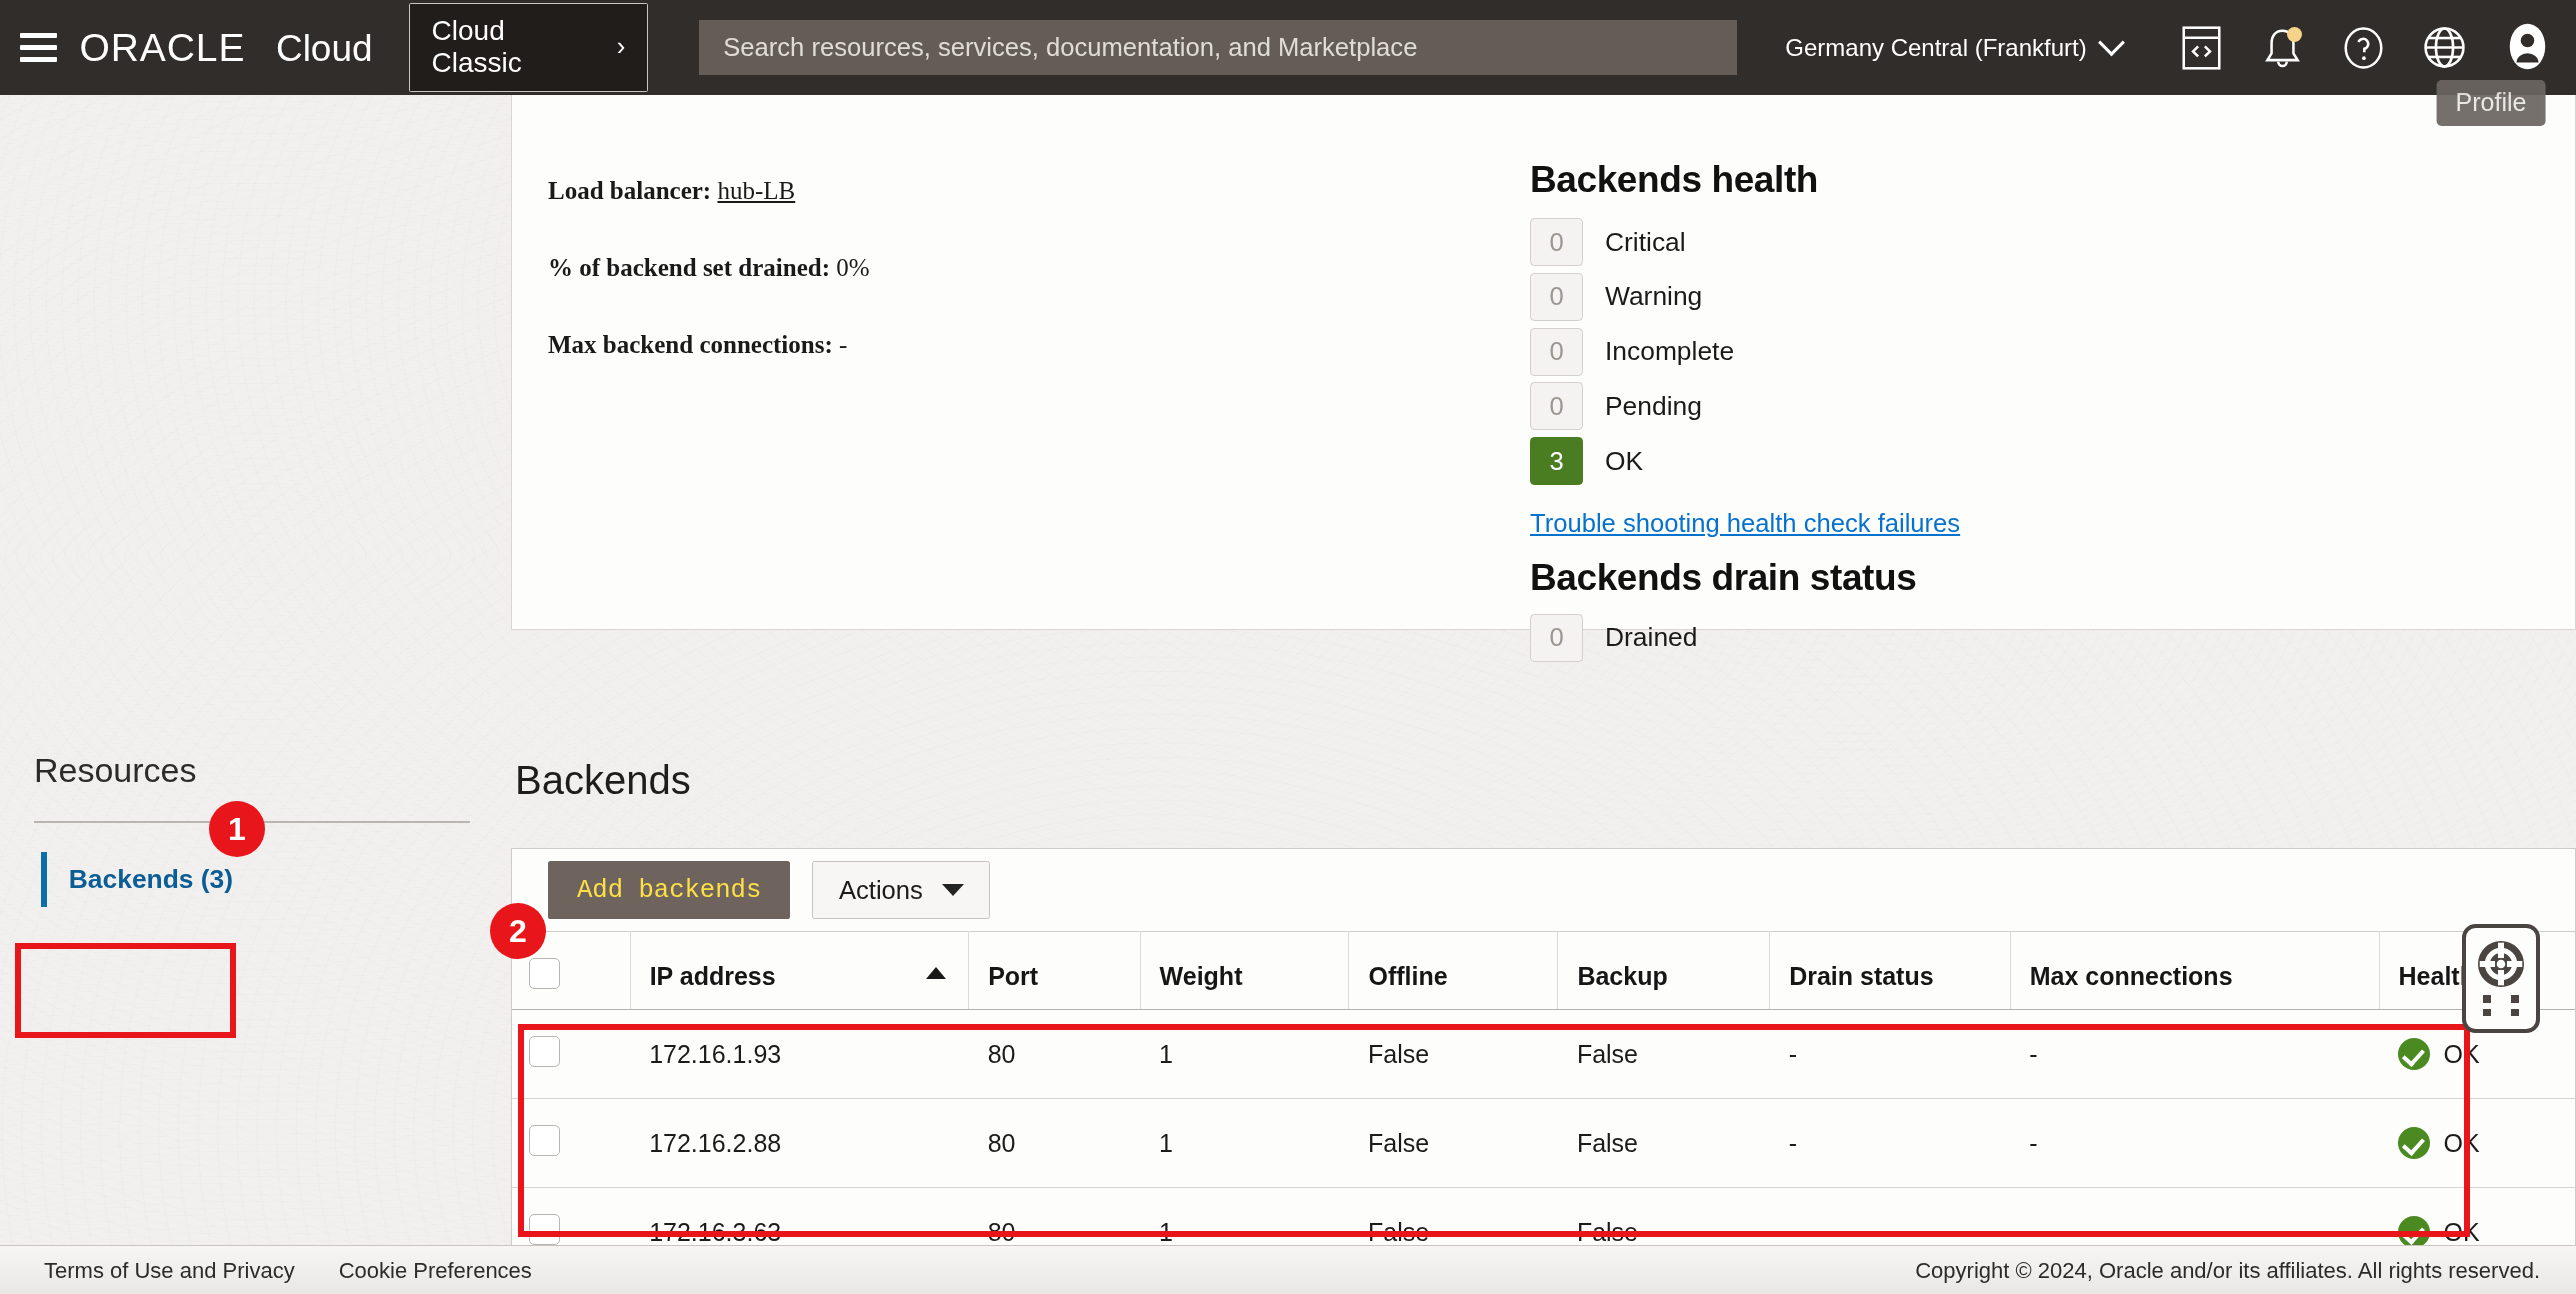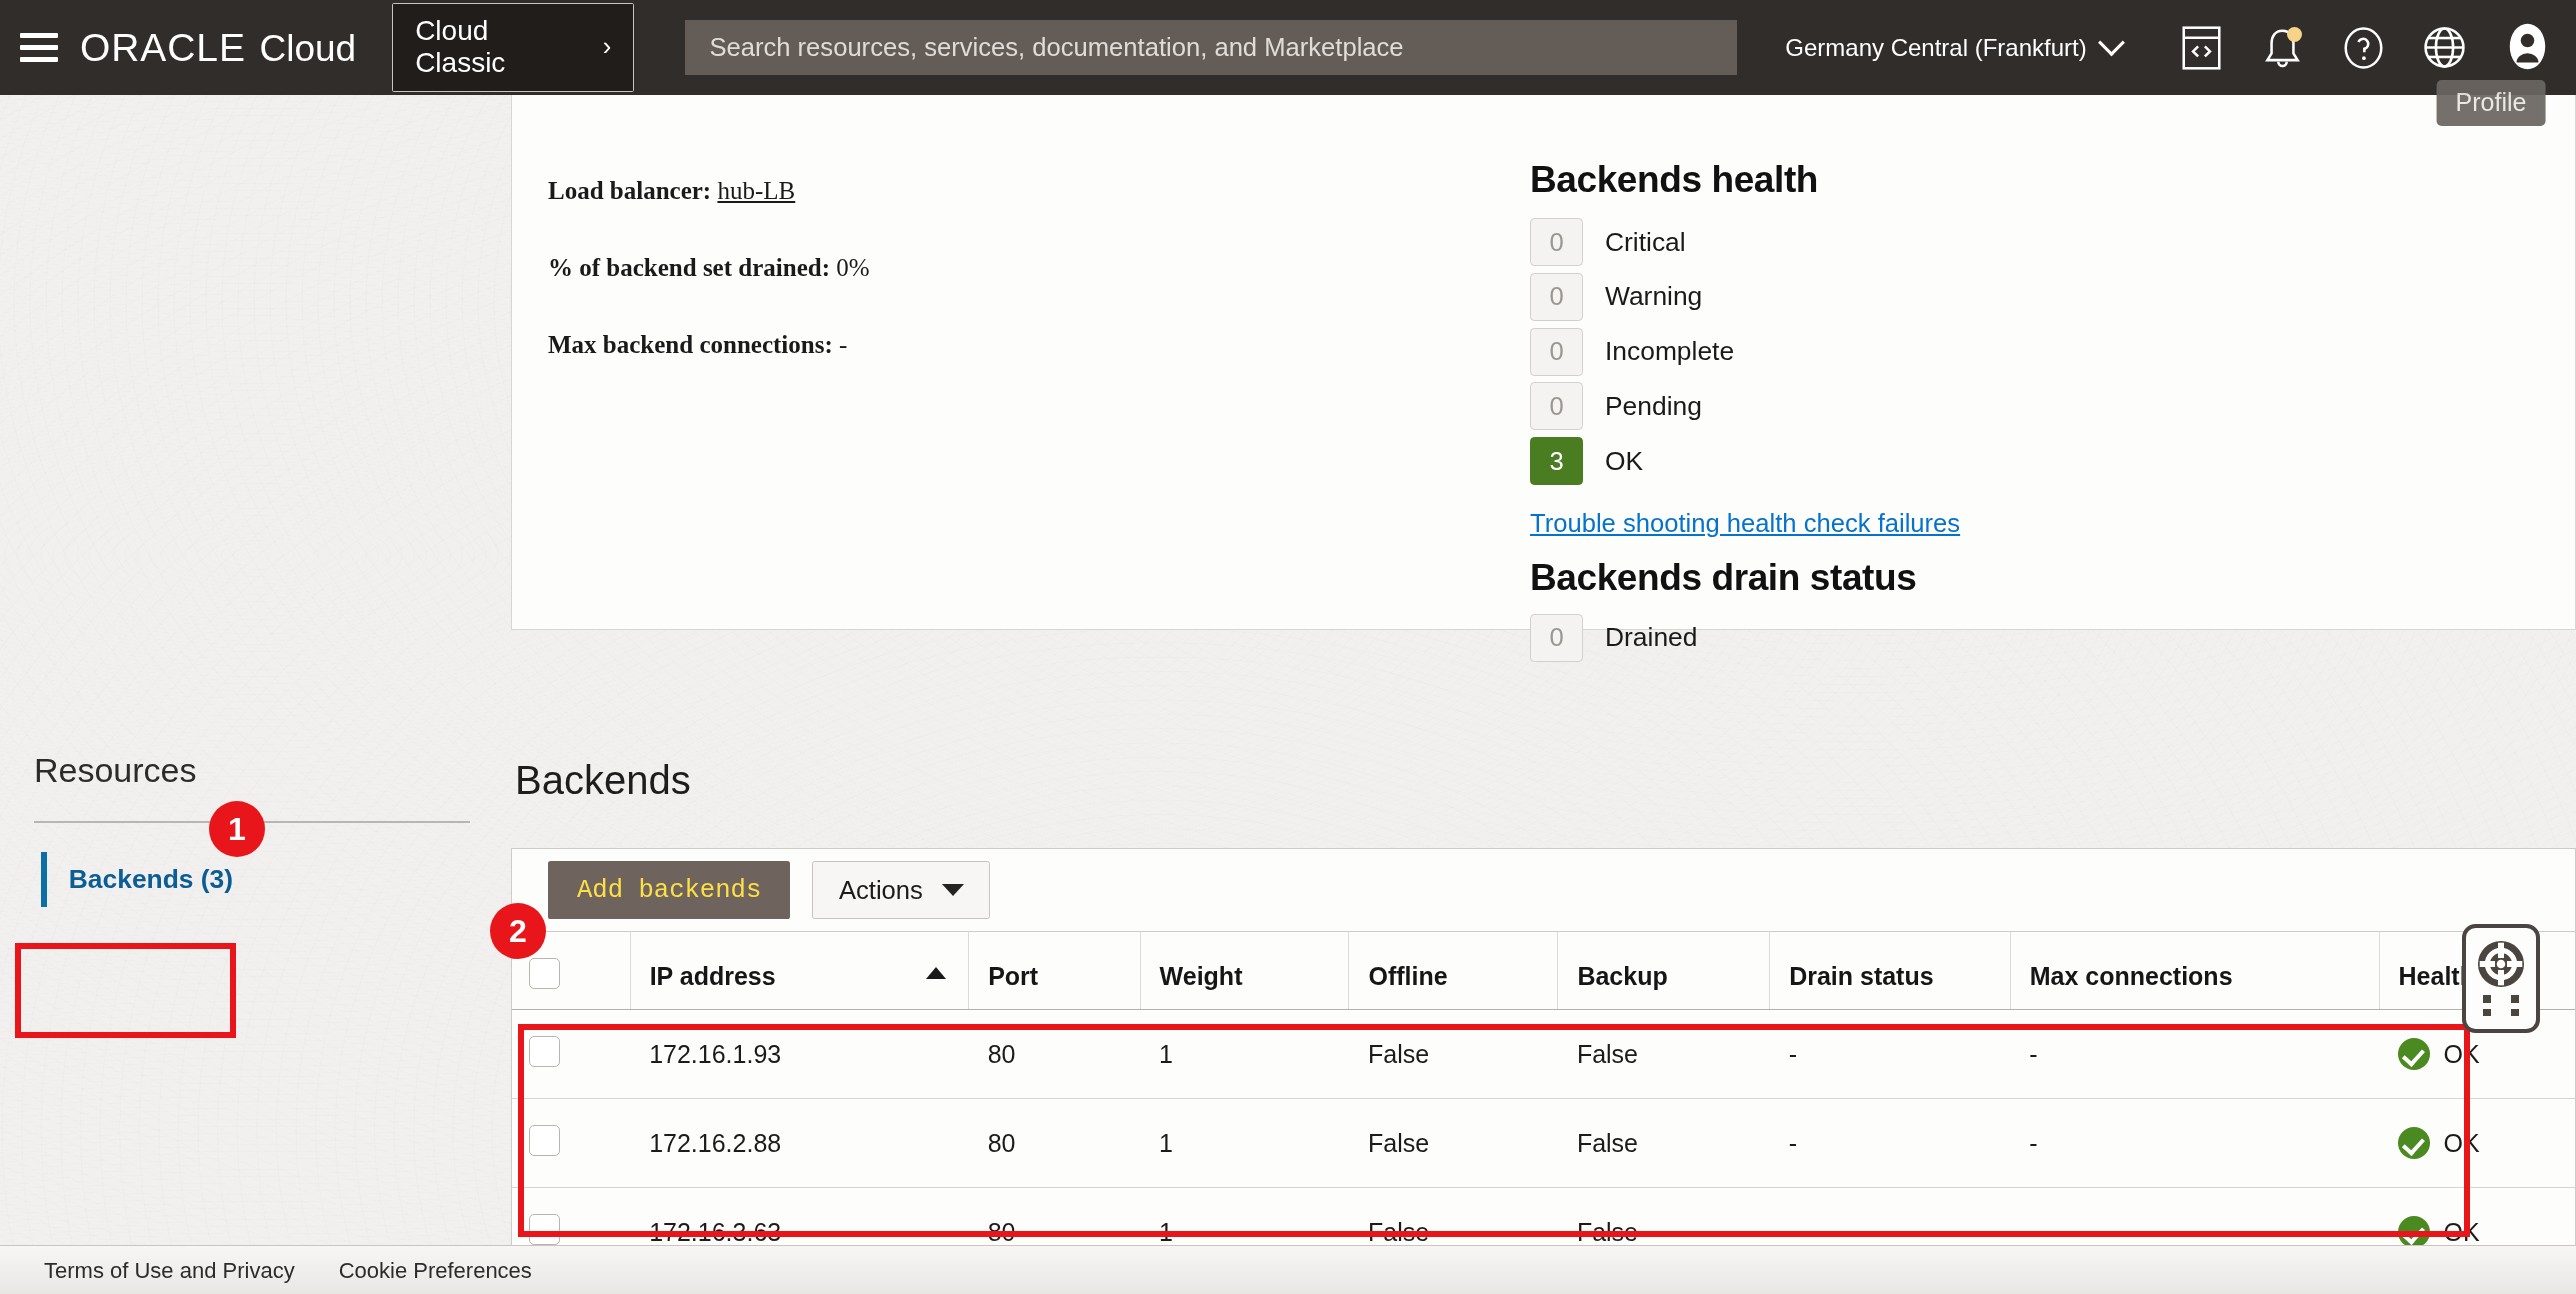--- a/index.html
+++ b/index.html
@@ -23,21 +23,21 @@
     margin-left: 20.4px; margin-right: 15.3px;
     display: flex; flex-direction: column; justify-content: center; gap: 7.7px;
     cursor: pointer;
   }
   .hamburger span { display: block; height: 4.3px; background: #ffffff; border-radius: 0.9px; }
   .brand { display: flex; align-items: baseline; gap: 13.6px; margin-left: 6.8px; }
   .brand-oracle {
     font-size: 39px; color: #fff; letter-spacing: 0.9px;
     font-family: "Liberation Sans", sans-serif; font-weight: 400;
   }
-  .brand-cloud { font-size: 37px; color: #fff; font-weight: 300; }
+  .brand-cloud { font-size: 37px; color: #fff; font-weight: 300; margin-left: 17px; }
   .classic-btn {
     margin-left: 36px;
     border: 1.7px solid #c9c5c1;
     background: #201d1b;
     color: #ffffff;
     font-size: 28px;
     padding: 11px 22px 12.8px 22px;
     display: flex; align-items: center; gap: 24px;
     cursor: pointer;
     border-radius: 1.7px;
@@ -562,14 +562,15 @@
       <i class="gap"></i>
       <i></i>
   </span>
 </div>
 
 <div class="footer">
   <span class="f-left">
     <a>Terms of Use and Privacy</a>
     <a>Cookie Preferences</a>
   </span>
+  <span class="f-right">Copyright © 2024, Oracle and/or its affiliates. All rights reserved.</span>
 </div>
 
 
 </body></html>

